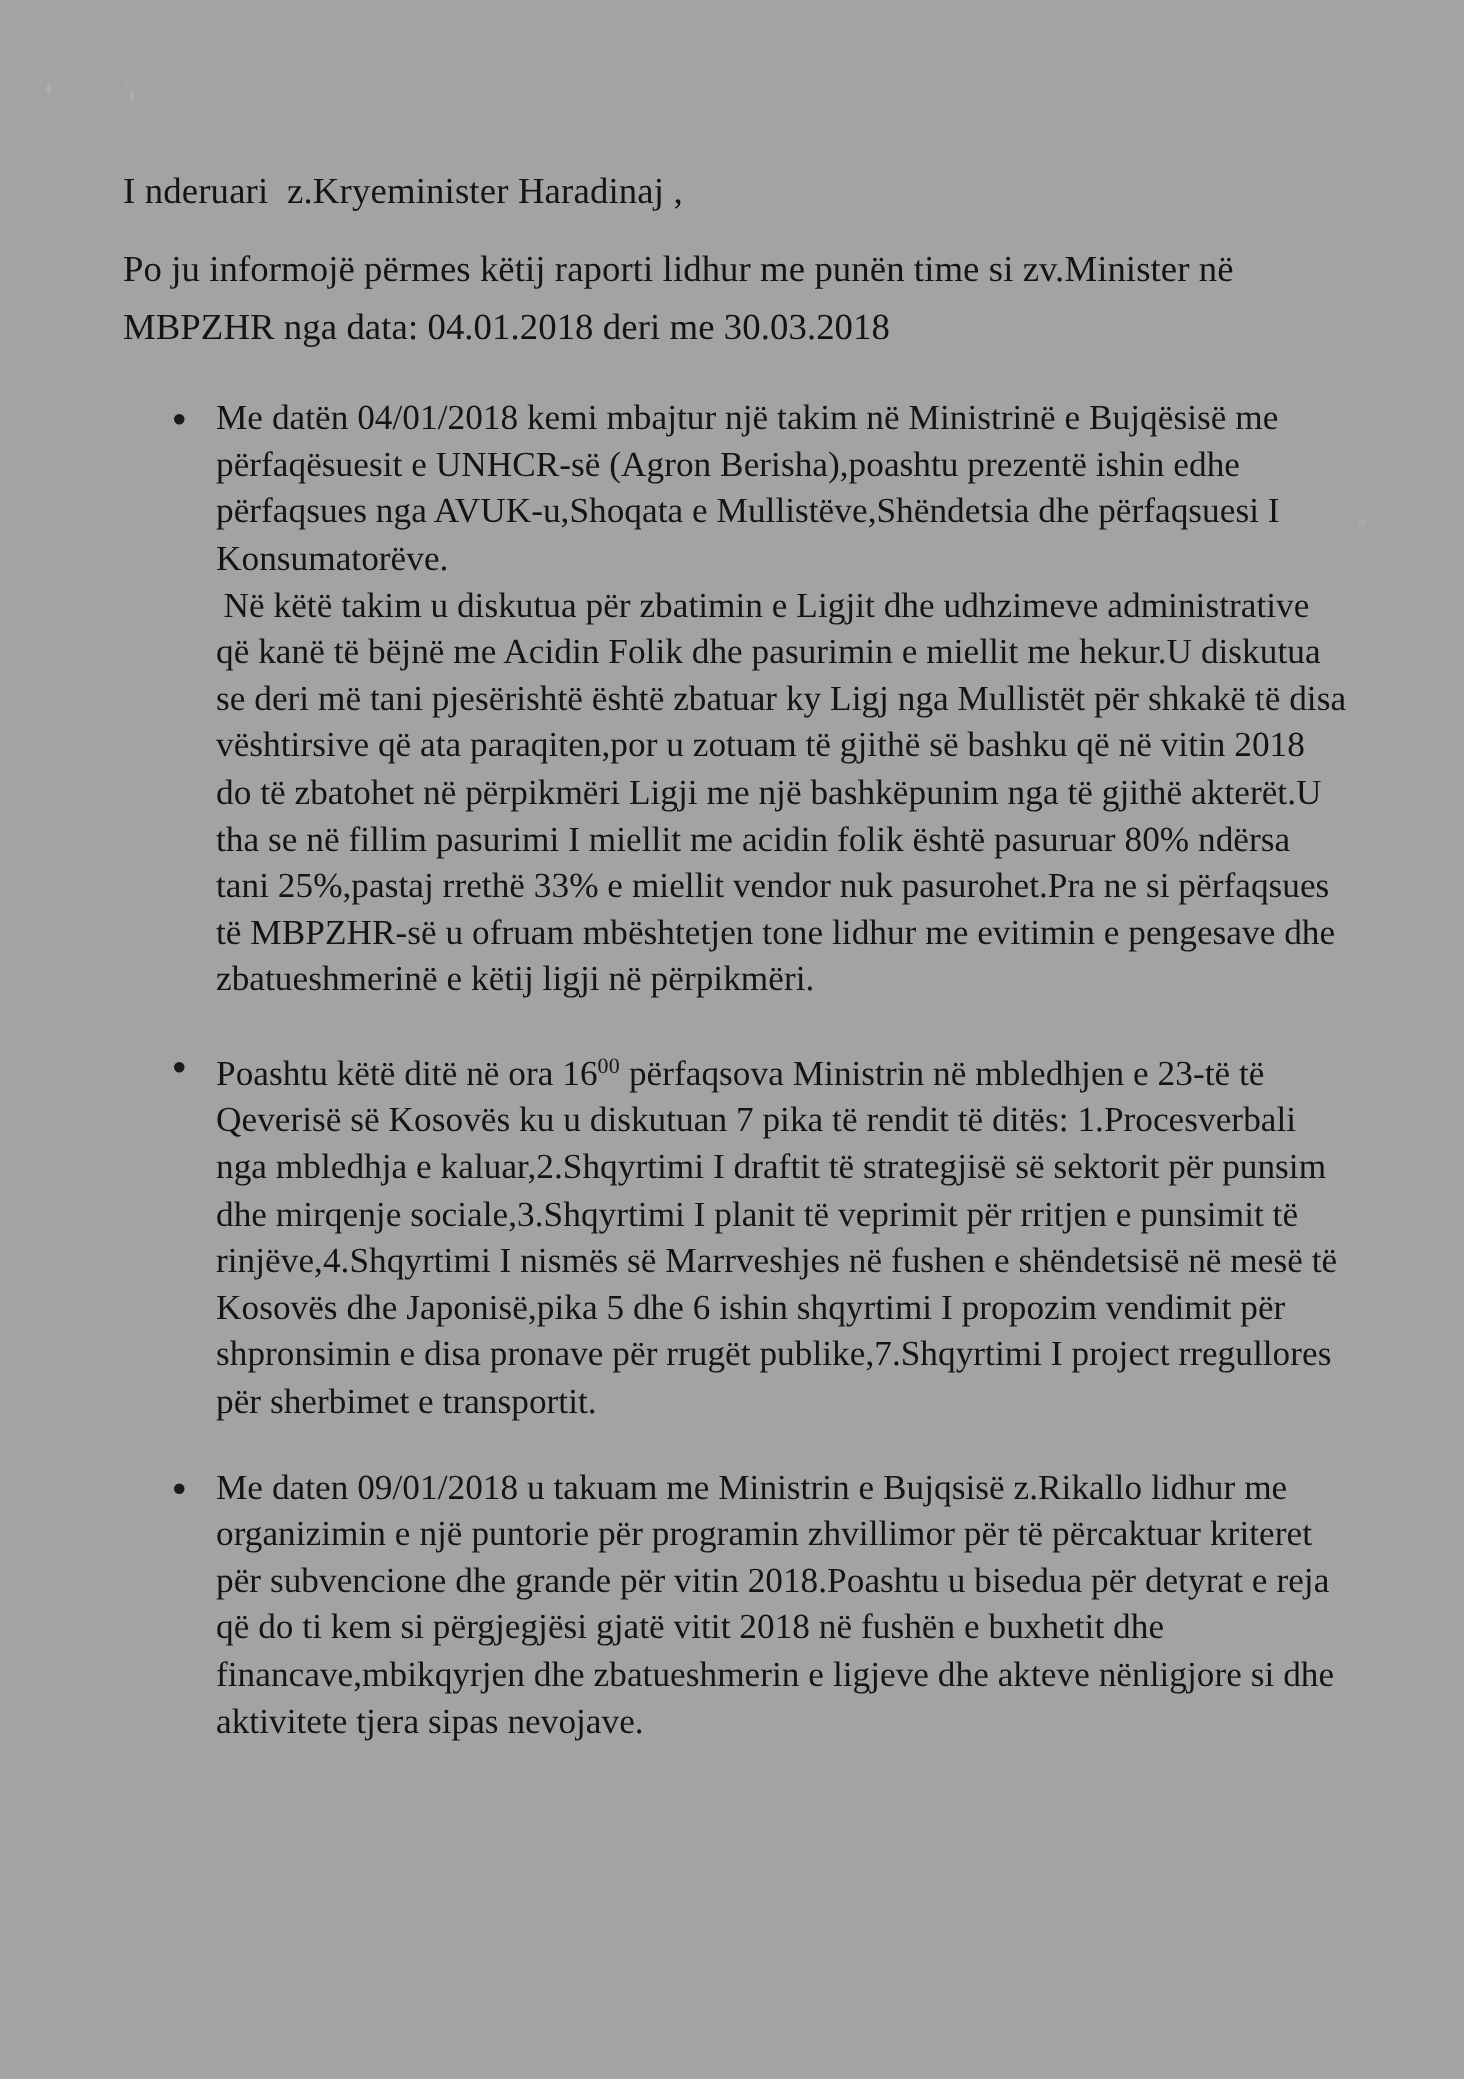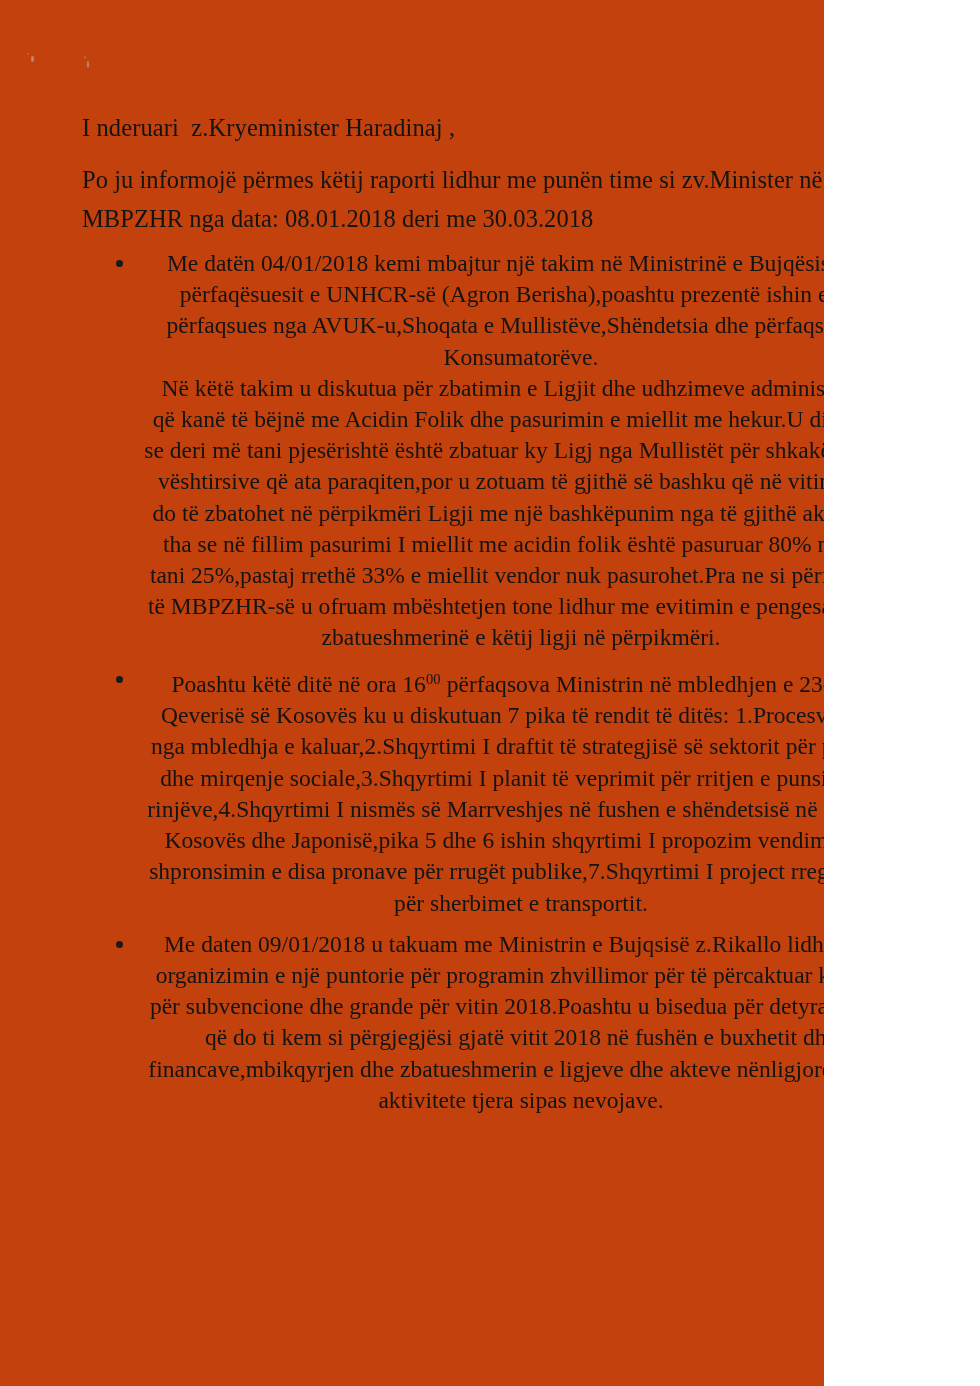--- a/index.html
+++ b/index.html
@@ -7,23 +7,23 @@
     margin: 0;
     padding: 0;
     background: #ffffff;
   }
   body {
     font-family: "Liberation Serif", "DejaVu Serif", serif;
     color: #141414;
   }
   .page {
     position: relative;
-    width: 824px;
+    width: 976px;
     height: 1386px;
-    background: #c2410c;
+    background: #a3a3a3;
     overflow: hidden;
     box-sizing: border-box;
   }
   .doc-body {
     position: absolute;
     top: 108px;
     left: 82px;
     width: 816px;
   }
   
@@ -43,25 +43,25 @@
   }
   
   .bullet-list {
     list-style: none;
     margin: 0;
     padding: 0;
   }
   .bullet-item {
     position: relative;
     padding-left: 62px;
-    margin-top: 10px;
+    margin-top: 26px;
     font-size: 23.5px;
     line-height: 31.2px;
     letter-spacing: 0.02px;
-    text-align: center;
+    text-align: left;
   }
   .bullet-item::before {
     content: "";
     position: absolute;
     left: 34px;
     top: 12px;
     width: 7px;
     height: 7px;
     background: #1a1a1a;
     border-radius: 50%;
@@ -98,21 +98,21 @@
   <span class="speck s1"></span>
   <span class="speck s2"></span>
   <span class="speck s3"></span>
   <span class="speck s4"></span>
   <span class="speck s5"></span>
 
   <div class="doc-body">
 
     <p class="salutation">I nderuari  z.Kryeminister Haradinaj ,</p>
 
-    <p class="intro">Po ju informojë përmes këtij raporti lidhur me punën time si zv.Minister në MBPZHR nga data: 08.01.2018 deri me 30.03.2018</p>
+    <p class="intro">Po ju informojë përmes këtij raporti lidhur me punën time si zv.Minister në MBPZHR nga data: 04.01.2018 deri me 30.03.2018</p>
 
     <ul class="bullet-list">
 
       <li class="bullet-item">
         <p class="para">Me datën 04/01/2018 kemi mbajtur një takim në Ministrinë e Bujqësisë me përfaqësuesit e UNHCR-së (Agron Berisha),poashtu prezentë ishin edhe përfaqsues nga AVUK-u,Shoqata e Mullistëve,Shëndetsia dhe përfaqsuesi I Konsumatorëve.</p>
         <p class="para sub">Në këtë takim u diskutua për zbatimin e Ligjit dhe udhzimeve administrative që kanë të bëjnë me Acidin Folik dhe pasurimin e miellit me hekur.U diskutua se deri më tani pjesërishtë është zbatuar ky Ligj nga Mullistët për shkakë të disa vështirsive që ata paraqiten,por u zotuam të gjithë së bashku që në vitin 2018 do të zbatohet në përpikmëri Ligji me një bashkëpunim nga të gjithë akterët.U tha se në fillim pasurimi I miellit me acidin folik është pasuruar 80% ndërsa tani 25%,pastaj rrethë 33% e miellit vendor nuk pasurohet.Pra ne si përfaqsues të MBPZHR-së u ofruam mbështetjen tone lidhur me evitimin e pengesave dhe zbatueshmerinë e këtij ligji në përpikmëri.</p>
       </li>
 
       <li class="bullet-item">
         <p class="para"><span>Poashtu këtë ditë në ora 16</span><sup class="hour">00</sup><span> përfaqsova  Ministrin në mbledhjen e 23-të të Qeverisë së Kosovës ku u diskutuan 7 pika të rendit të ditës: 1.Procesverbali nga mbledhja e kaluar,2.Shqyrtimi I draftit të strategjisë së sektorit për punsim dhe mirqenje sociale,3.Shqyrtimi I planit të veprimit për rritjen e punsimit të rinjëve,4.Shqyrtimi I nismës së Marrveshjes në fushen e shëndetsisë në mesë të Kosovës dhe Japonisë,pika 5 dhe 6 ishin shqyrtimi I propozim vendimit për shpronsimin e disa pronave për rrugët publike,7.Shqyrtimi I project rregullores për sherbimet e transportit.</span></p>

